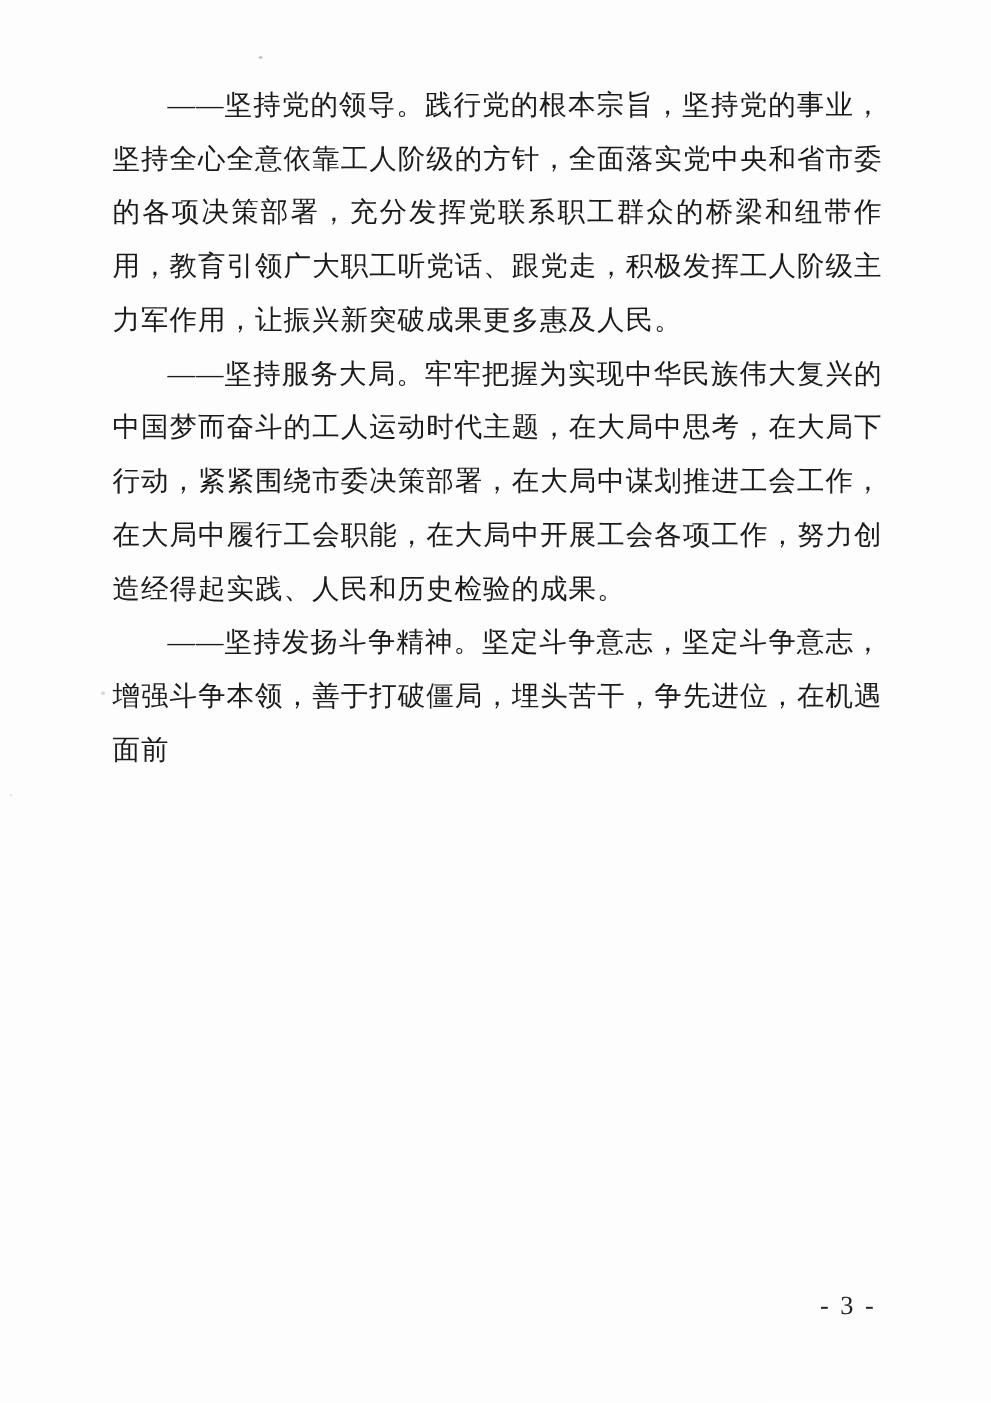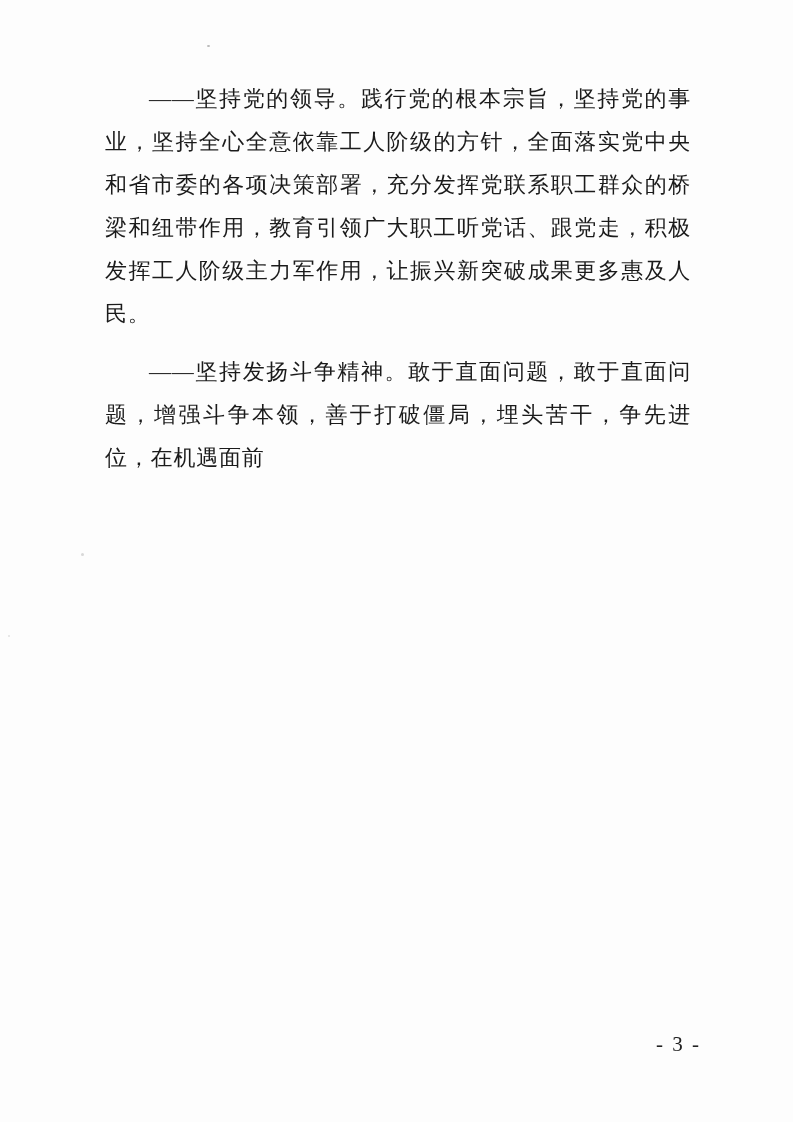--- a/index.html
+++ b/index.html
@@ -23,21 +23,21 @@
     left: 90px;
     top: 62px;
     width: 616px;
     font-size: 22px;
     line-height: 43px;
     letter-spacing: 0.8px;
     text-align: justify;
     text-justify: inter-ideograph;
   }
   .doc-body p {
-    margin: 15px;
+    margin: 0;
     padding: 0;
     text-indent: 2em;
   }
   .page-number {
     position: absolute;
     top: 1032px;
     right: 92px;
     font-size: 21px;
     letter-spacing: 2px;
     color: #222222;
@@ -56,18 +56,19 @@
 <body>
 
 <div class="page">
 
   <span class="speckle speckle-1"></span>
   <span class="speckle speckle-2"></span>
   <span class="speckle speckle-3"></span>
 
   <div class="doc-body">
     <p>——坚持党的领导。践行党的根本宗旨，坚持党的事业，坚持全心全意依靠工人阶级的方针，全面落实党中央和省市委的各项决策部署，充分发挥党联系职工群众的桥梁和纽带作用，教育引领广大职工听党话、跟党走，积极发挥工人阶级主力军作用，让振兴新突破成果更多惠及人民。</p>
-    <p>——坚持发扬斗争精神。敢于直面问题，敢于直面问题，增强斗争本领，善于打破僵局，埋头苦干，争先进位，在机遇面前</p>
+    <p>——坚持服务大局。牢牢把握为实现中华民族伟大复兴的中国梦而奋斗的工人运动时代主题，在大局中思考，在大局下行动，紧紧围绕市委决策部署，在大局中谋划推进工会工作，在大局中履行工会职能，在大局中开展工会各项工作，努力创造经得起实践、人民和历史检验的成果。</p>
+    <p>——坚持发扬斗争精神。坚定斗争意志，坚定斗争意志，增强斗争本领，善于打破僵局，埋头苦干，争先进位，在机遇面前</p>
   </div>
 
   <div class="page-number">- 3 -</div>
 
 </div>
 
 </body></html>

